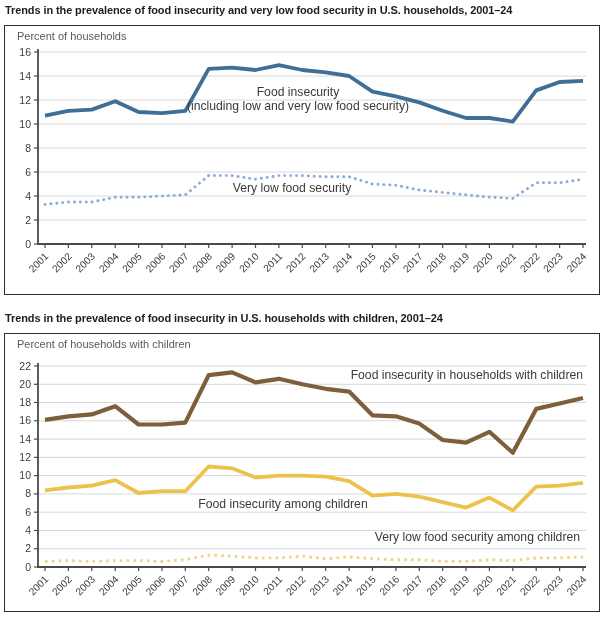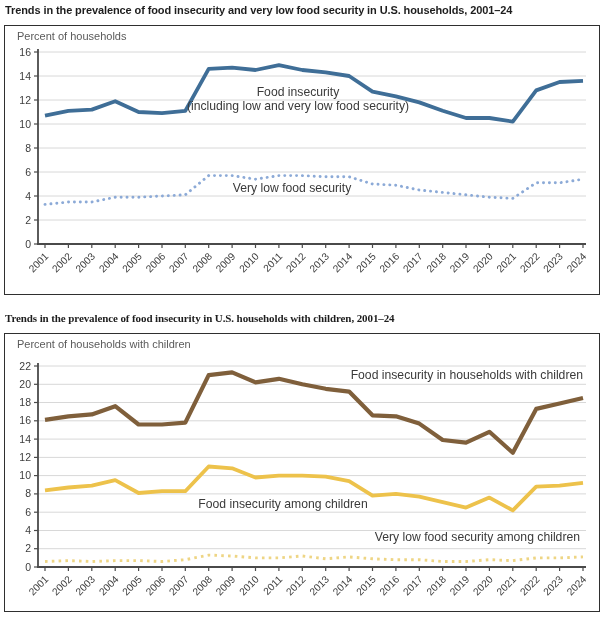--- a/index.html
+++ b/index.html
@@ -5,21 +5,21 @@
   html,body{margin:0;padding:0;background:#ffffff;}
   body{
     width:604px;height:623px;overflow:hidden;
     font-family:"Liberation Sans",sans-serif;
     -webkit-font-smoothing:antialiased;
   }
   .chart-title{
     font-size:11px;font-weight:bold;color:#1d1d1d;
     margin:4px 6px 7px 5px;letter-spacing:-0.1px;line-height:1.25;
   }
-  .chart-title.second{margin-top:17px;font-family:Liberation Serif, serif;}
+  .chart-title.second{margin-top:17px;}
   .chart-frame{
     margin:0 4px;border:1.5px solid #2f2f2f;background:#ffffff;
   }
   .chart-frame svg{display:block;}
   svg text{font-family:"Liberation Sans",sans-serif;}
 </style>
 </head>
 <body>
 
 <div>

